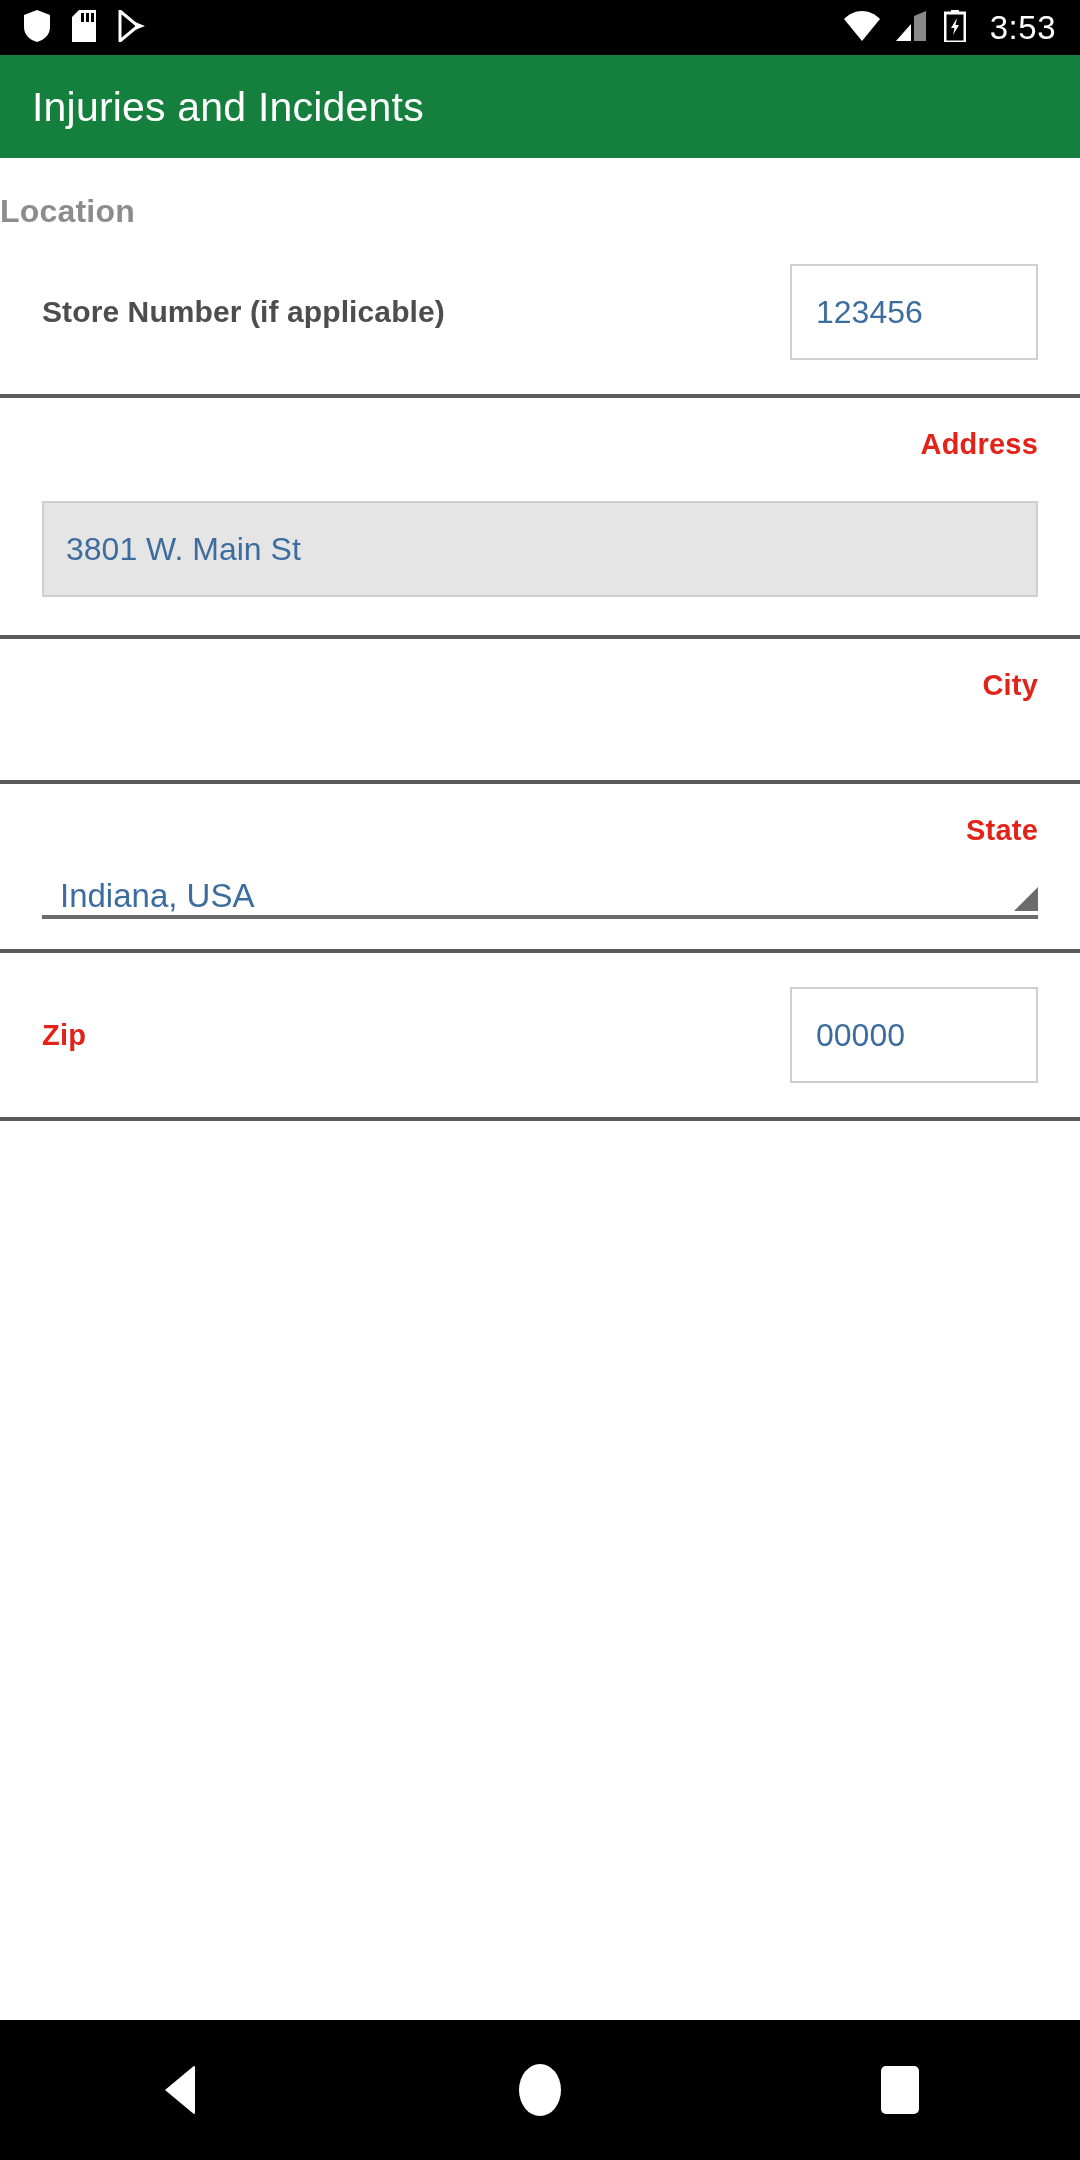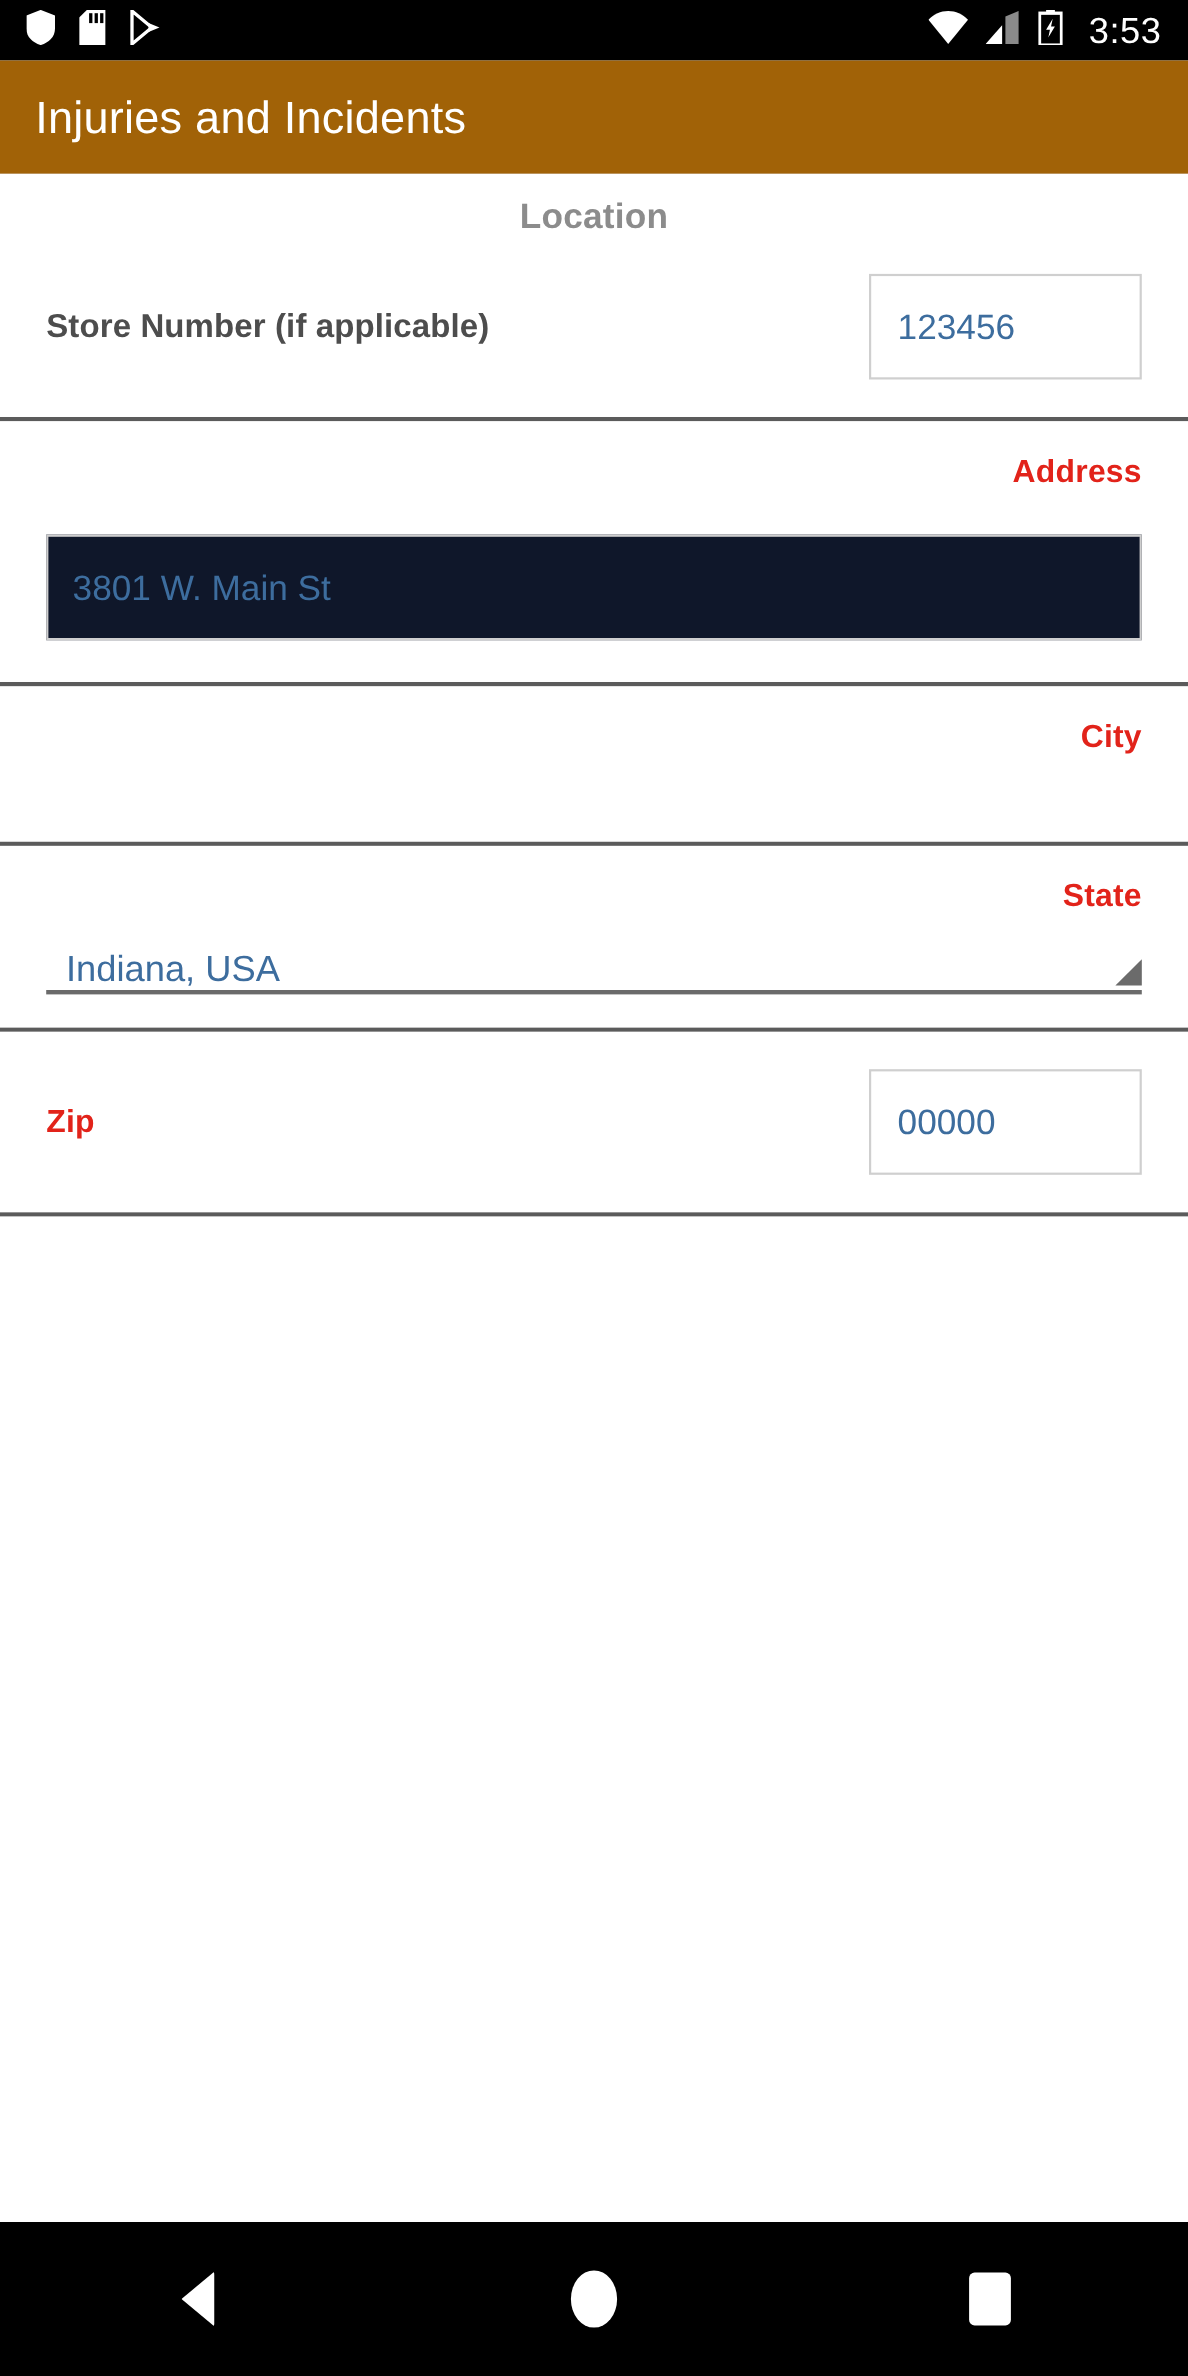--- a/index.html
+++ b/index.html
@@ -21,41 +21,41 @@
   .sb-right { margin-left:auto; display:flex; align-items:center; gap:16px; }
   .sb-clock {
     color:#ffffff; font-size:33px; font-weight:400;
     letter-spacing:0.5px; margin-left:8px;
   }
   .ico { display:block; }
 
   
   .appbar {
     position:absolute; top:55px; left:0; width:1080px; height:103px;
-    background:#a16207;
+    background:#15803d;
   }
   .appbar-title {
     position:absolute; left:32px; top:50%; transform:translateY(-50%);
     color:#ffffff; font-size:41px; font-weight:400; letter-spacing:0.2px;
     white-space:nowrap;
   }
   .appbar-shadow {
     position:absolute; top:158px; left:0; width:1080px; height:7px;
     background:linear-gradient(to bottom, rgba(0,0,0,0.22), rgba(0,0,0,0));
   }
 
   
   .content {
     position:absolute; top:158px; left:0; width:1080px; height:1862px;
     background:#ffffff;
   }
 
   .section-title {
-    text-align:center; color:#8c8c8c; font-size:32px; font-weight:bold;
-    padding-top:20px; letter-spacing:0.2px;
+    color:#8c8c8c; font-size:32px; font-weight:bold;
+    padding-top:35px; letter-spacing:0.2px;
   }
 
   .divider { width:100%; height:4px; background:#5b5b5b; }
 
   
   .row { position:relative; width:100%; background:#ffffff; }
 
   
   .row-inline {
     display:flex; align-items:center; justify-content:space-between;
@@ -70,21 +70,21 @@
   .inp-small {
     width:248px; height:96px; border:2px solid #cfcfcf; background:#ffffff;
     display:flex; align-items:center; padding-left:24px;
     color:#3d6d9e; font-size:32px; font-weight:400;
   }
 
   
   .row-stacked { padding:30px 42px 38px 42px; }
   .row-stacked .label-red { display:block; margin-bottom:40px; }
   .inp-full {
-    width:100%; height:96px; border:2px solid #cfcfcf; background:#0f172a;
+    width:100%; height:96px; border:2px solid #cfcfcf; background:#e5e5e5;
     display:flex; align-items:center; padding-left:22px;
     color:#3d6d9e; font-size:32px; font-weight:400;
   }
 
   
   .row-spinner { padding:30px 42px 30px 42px; }
   .row-spinner .label-red { display:block; }
   .spinner {
     position:relative; width:100%; height:72px;
     border-bottom:4px solid #6b6b6b;

